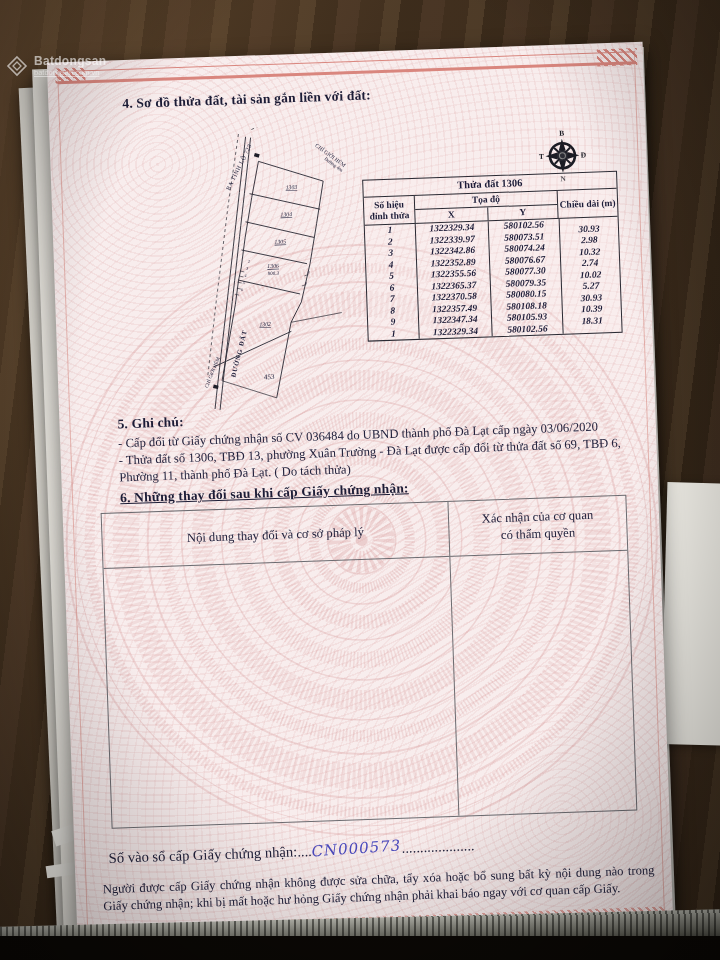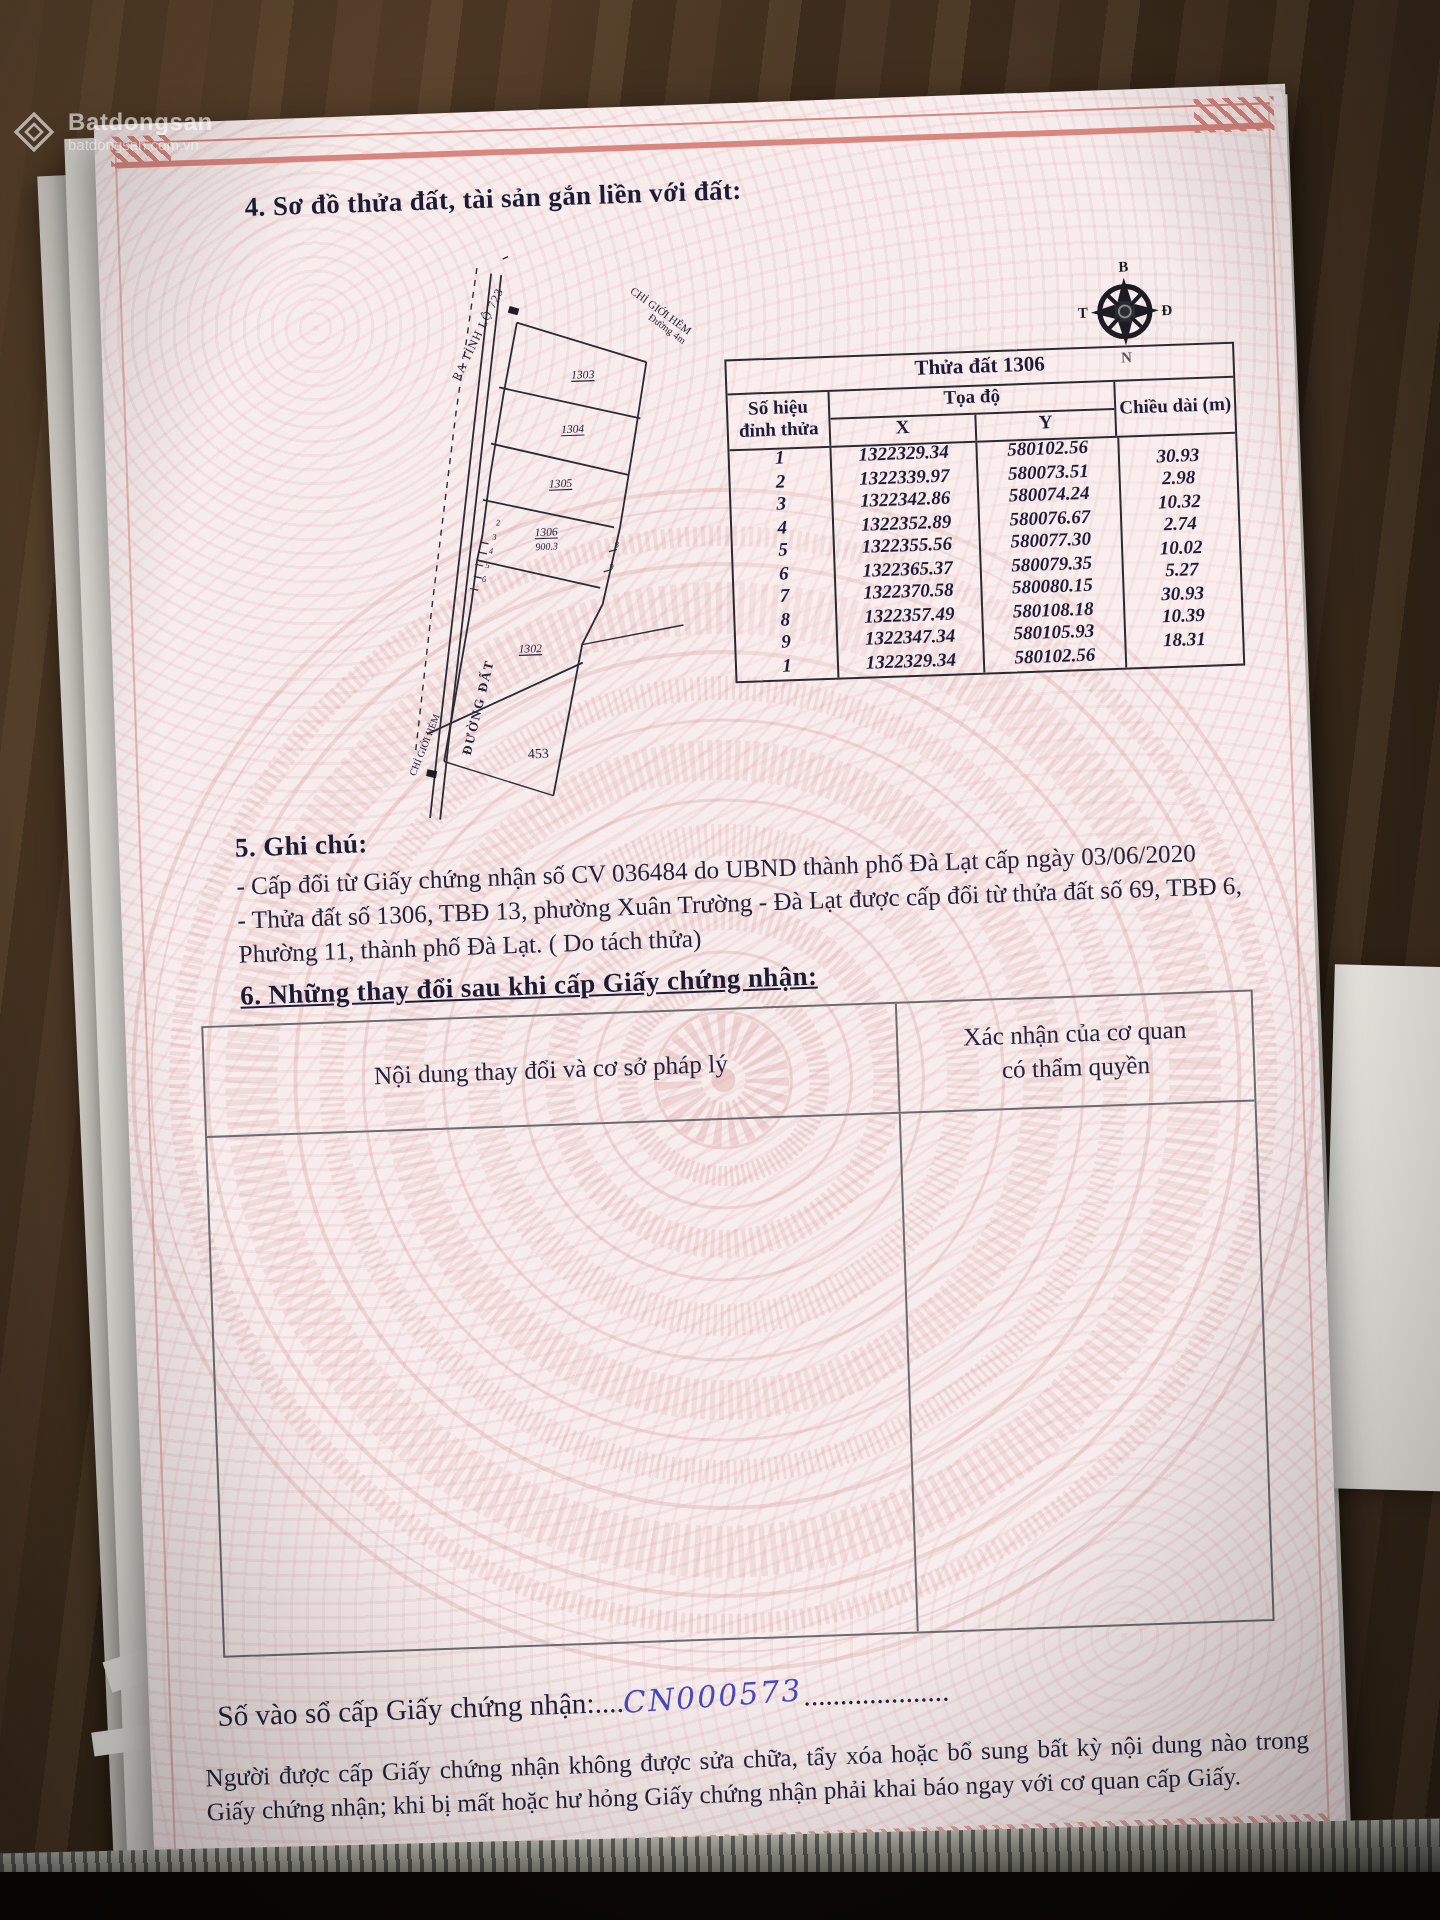--- a/index.html
+++ b/index.html
@@ -85,21 +85,21 @@
 
   .registry{position:absolute;left:34px;top:788px;font-size:14.6px;color:#22223c;}
   .hand{display:inline-block;color:#4a49bd;font-style:italic;font-size:15px;letter-spacing:1px;
     transform:rotate(-2deg) translateY(-1px);font-family:"DejaVu Serif",serif;}
   .footer{position:absolute;left:27px;top:820px;width:552px;font-size:12.6px;line-height:1.38;
     text-align:justify;color:#23233e;}
 
   .watermark{position:absolute;left:6px;top:6px;z-index:60;display:flex;align-items:center;gap:6px;
     opacity:.6;color:#fff;font-family:"Liberation Sans",sans-serif;margin-top:48px;}
   .wm-text .wm-brand{font-size:12px;font-weight:bold;letter-spacing:.3px;}
-  .wm-text .wm-sub{font-size:7.5px;opacity:.8;}
+  .wm-text .wm-sub{font-size:7.5px;opacity:.8;text-decoration:underline;}
 
   svg text{font-family:"Liberation Serif",serif;}
 </style>
 </head>
 <body>
 
 <div class="photo">
 
   <div class="watermark">
     <svg width="22" height="22" viewBox="0 0 22 22">

